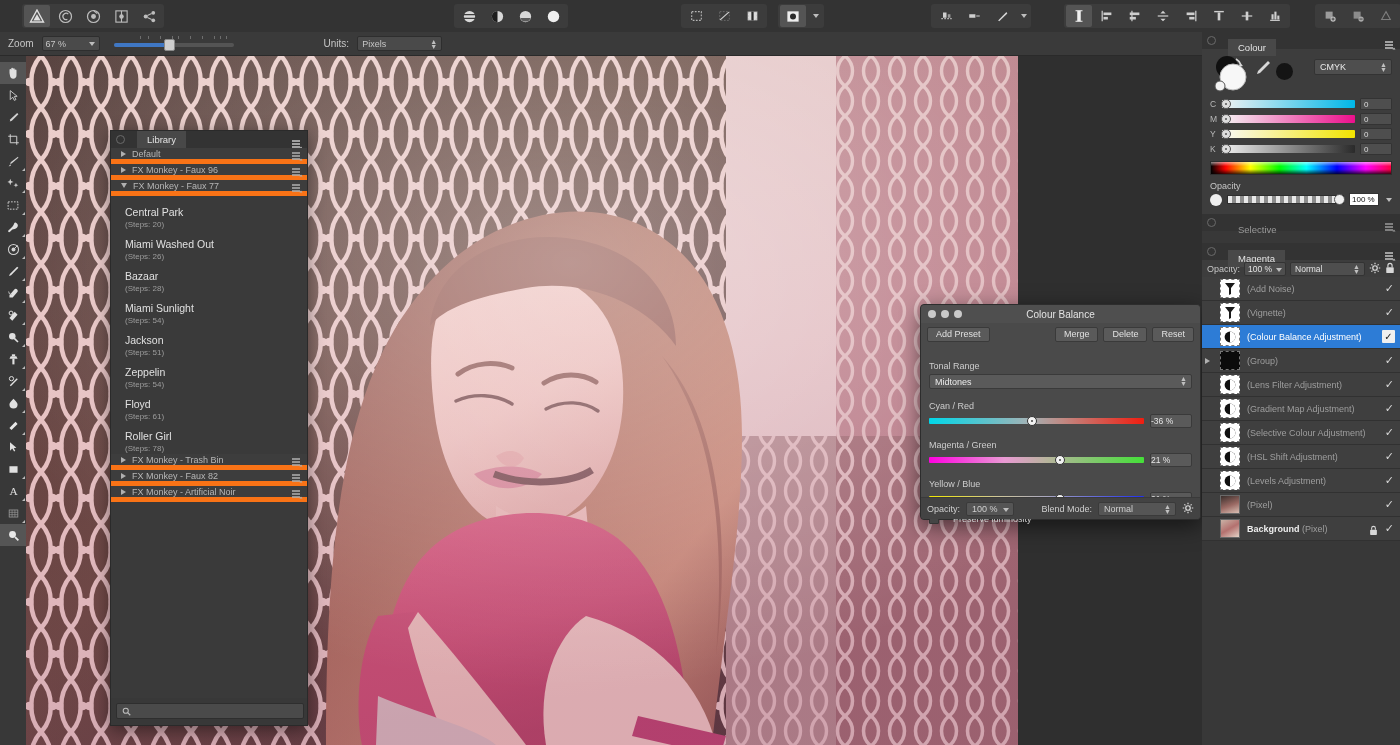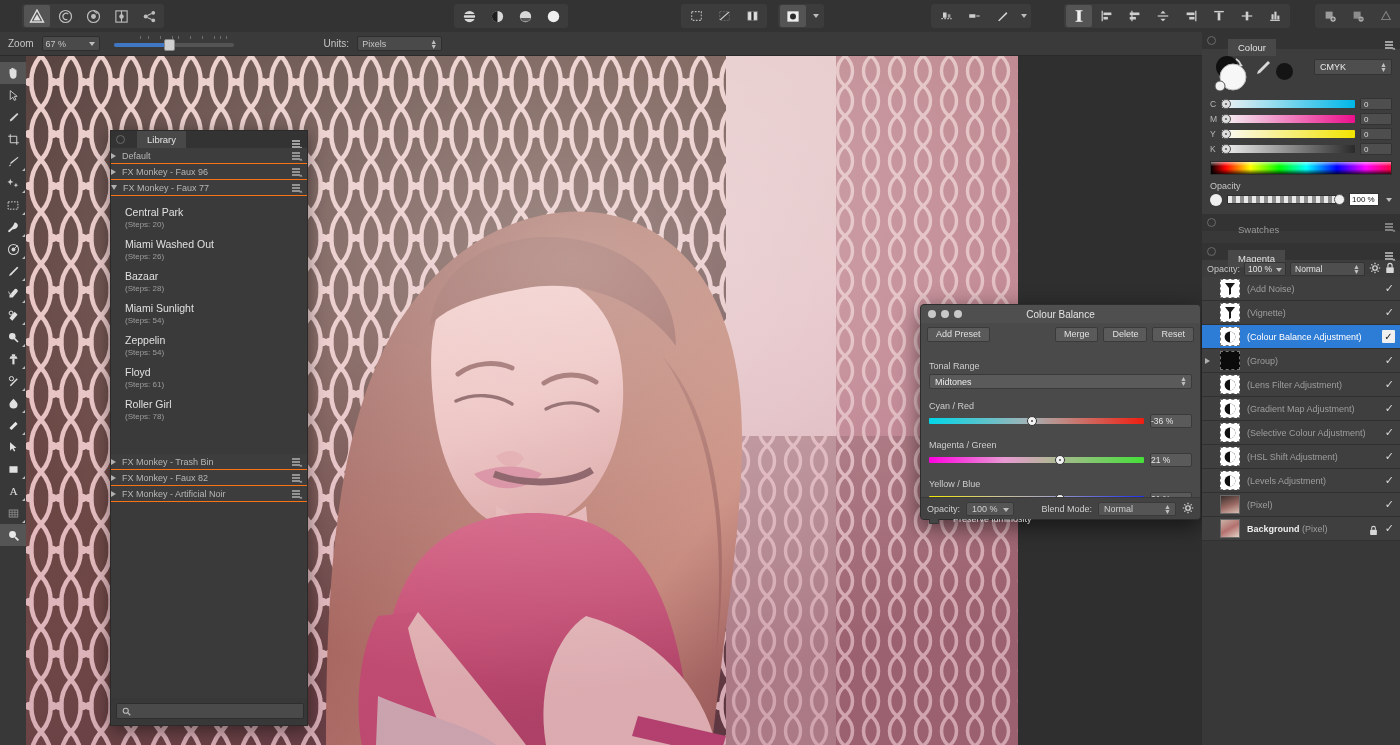--- a/index.html
+++ b/index.html
@@ -57,21 +57,21 @@
 
   
   .library{ position:absolute; left:110px; top:130px; width:198px; height:596px;
      background:#383838; border:1px solid #2a2a2a; box-shadow:0 4px 16px rgba(0,0,0,.45); }
   .lib-head{ height:17px; background:#333333; display:flex; align-items:center; position:relative; }
   .lib-dot{ width:9px;height:9px;border-radius:50%; border:1px solid #6a6a6a; margin-left:5px;}
   .lib-tab{ height:17px; background:#484848; display:flex; align-items:center; padding:0 10px;
      font-size:9.5px; color:#e2e2e2; margin-left:12px; }
   .lib-burger{ position:absolute; right:4px; top:4px; }
   .lib-row{ height:16px; display:flex; align-items:center; font-size:9px; color:#b6b6b6;
-     position:relative; border-bottom:1px solid #f97316; background:#3d3d3d; }
+     padding-left:10px; position:relative; border-bottom:5px solid #f97316; background:#3d3d3d; }
   .arrow-r{ width:0;height:0;border-top:3.5px solid transparent;border-bottom:3.5px solid transparent;
      border-left:5px solid #b0b0b0; margin-right:6px;}
   .arrow-d{ width:0;height:0;border-left:3.5px solid transparent;border-right:3.5px solid transparent;
      border-top:5px solid #b0b0b0; margin-right:6px;}
   .row-burger{ position:absolute; right:4px; top:4px; }
   .lib-list{ background:#3a3a3a; height:258px; padding-top:6px; }
   .preset{ padding:3px 0 3px 14px; }
   .preset .pname{ font-size:10.5px; color:#e0e0e0; line-height:14px; }
   .preset .psteps{ font-size:8px; color:#9d9d9d; line-height:12px; }
   .lib-empty{ background:#3a3a3a; height:196px; }
@@ -699,20 +699,24 @@
       </div>
       <div class="preset">
         <div class="pname">Bazaar</div>
         <div class="psteps">(Steps: 28)</div>
       </div>
       <div class="preset">
         <div class="pname">Miami Sunlight</div>
         <div class="psteps">(Steps: 54)</div>
       </div>
       <div class="preset">
+        <div class="pname">Jackson</div>
+        <div class="psteps">(Steps: 51)</div>
+      </div>
+      <div class="preset">
         <div class="pname">Zeppelin</div>
         <div class="psteps">(Steps: 54)</div>
       </div>
       <div class="preset">
         <div class="pname">Floyd</div>
         <div class="psteps">(Steps: 61)</div>
       </div>
       <div class="preset">
         <div class="pname">Roller Girl</div>
         <div class="psteps">(Steps: 78)</div>
@@ -911,21 +915,21 @@
             <span class="opknob"></span>
           </div>
         <div class="opval">100 %</div>
         <span class="caret"></span>
       </div>
     </div>
 
     <div class="pnl-head">
       <span class="lib-dot"></span>
       <div class="pnl-tab inactive">
-        <span>Swatches</span>
+        <span>Selective</span>
       </div>
       <span class="lib-burger">
         <svg width="11" height="9" viewBox="0 0 11 9">
             <path d="M0 1h8M0 4h8M0 7h8" stroke="#9a9a9a" stroke-width="1.3"></path>
             <path d="M9 6.5l1.5 2h-3z" fill="#9a9a9a"></path>
           </svg>
       </span>
     </div>
 
     <div style="height:12px;background:#383838;"></div>

